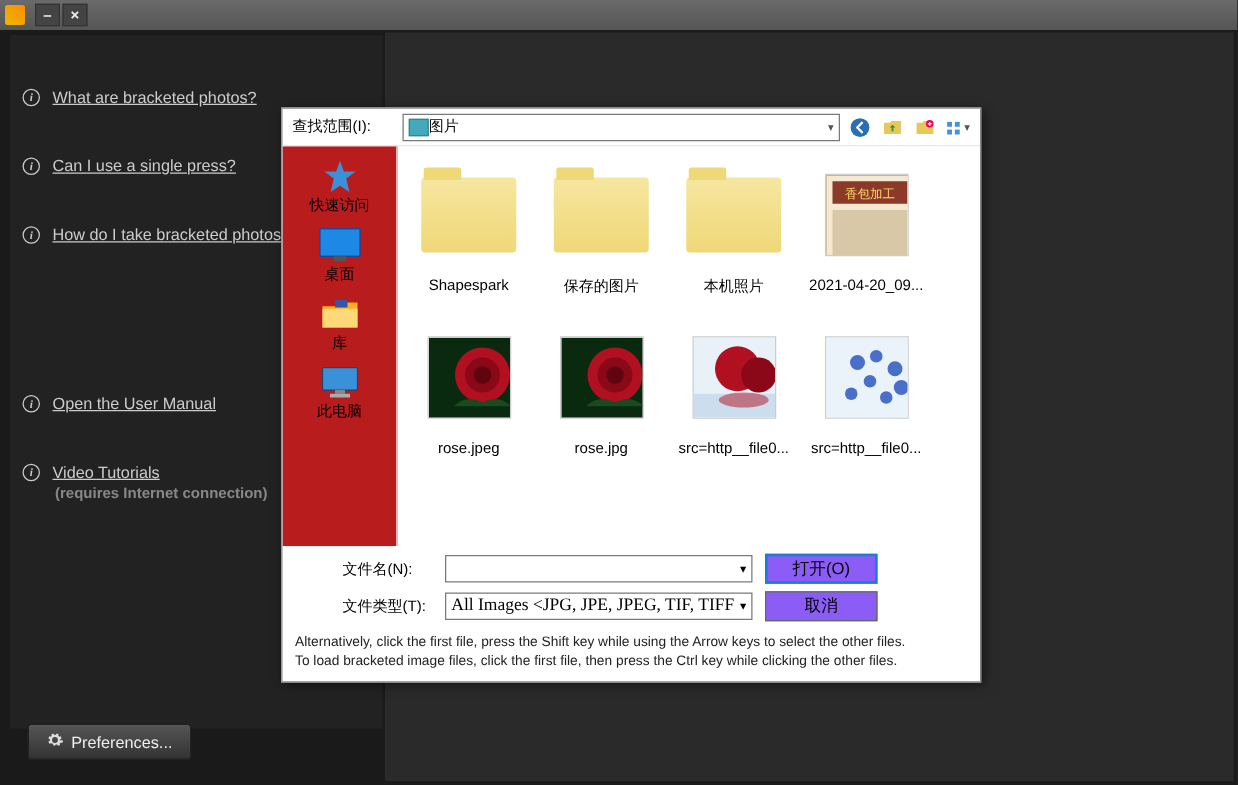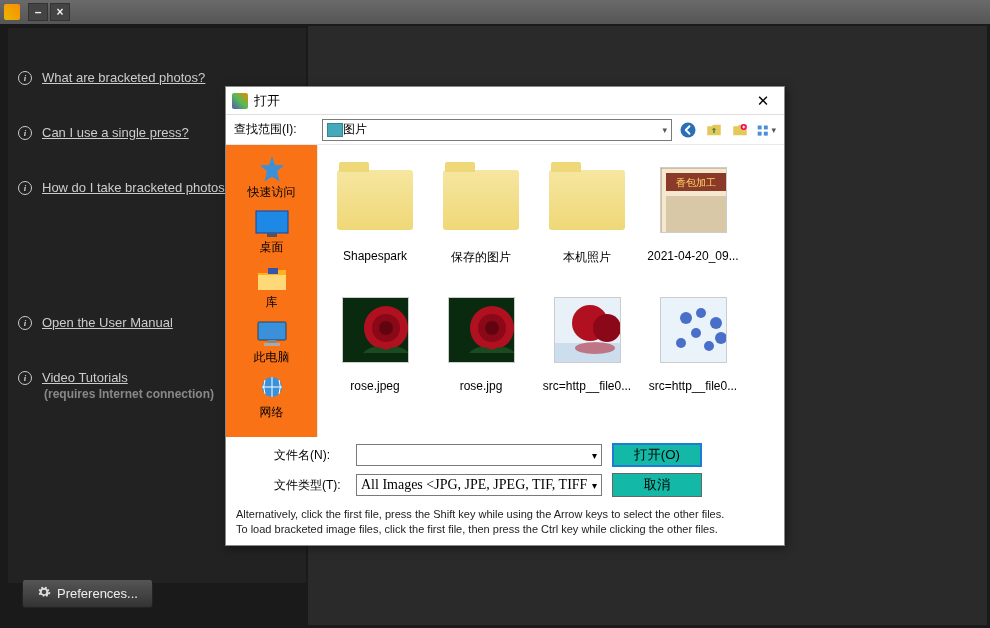--- a/index.html
+++ b/index.html
@@ -29,37 +29,37 @@
 .dlg-titlebar .left { display: flex; align-items: center; gap: 6px;}
 .dlg-titlebar .app-icon { width: 16px; height: 16px; background: linear-gradient(45deg,#55b,#5b5,#e80); border-radius: 2px;}
 .dlg-close { width: 30px; height: 22px; display:flex; align-items:center; justify-content:center; font-size:15px; cursor:pointer;}
 .dlg-toolbar { height: 30px; display: flex; align-items: center; padding: 2px 8px; gap: 6px; font-size: 12px; border-bottom: 1px solid #e8e8e8;}
 .dlg-toolbar .lookin-label { min-width: 82px; }
 .dlg-toolbar .location-combo { flex: 1; height: 22px; border: 1px solid #7a7a7a; display: flex; align-items: center; padding: 0 4px; gap: 0; background: #fff; cursor: pointer;}
 .dlg-toolbar .location-combo .pic-icon { width: 16px; height: 14px; background: #4ab; border: 1px solid #388;}
 .dlg-toolbar .tool-icon { width: 20px; height: 20px; display:flex; align-items:center; justify-content:center; cursor:pointer; font-size: 13px;}
 .back-icon svg, .up-icon svg { display:block; }
 .dlg-body { flex: 1; display: flex; overflow: hidden; }
-.places-bar { width: 92px; background: #f97316; border-right: 1px solid #e8e8e8; display: flex; flex-direction: column; align-items: center; padding-top: 6px; gap: 2px;}
+.places-bar { width: 92px; background: #b91c1c; border-right: 1px solid #e8e8e8; display: flex; flex-direction: column; align-items: center; padding-top: 6px; gap: 2px;}
 .place { width: 80px; display:flex; flex-direction:column; align-items:center; padding: 3px 0; font-size: 12px; cursor:pointer;}
 .place .picon { width: 34px; height: 30px; display:flex; align-items:center; justify-content:center;}
 .file-area { flex:1; overflow:auto; padding: 8px 4px; }
 .file-grid { display: flex; flex-wrap: wrap; gap: 0; }
 .file-item { width: 106px; height: 130px; display:flex; flex-direction:column; align-items:center; justify-content:flex-start; padding-top: 4px; cursor:pointer;}
 .file-item .thumb { width: 86px; height: 86px; display:flex; align-items:center; justify-content:center; margin-bottom: 6px;}
 .file-item .fname { font-size: 12px; text-align:center; max-width: 100px; overflow:hidden; text-overflow: ellipsis; white-space: nowrap;}
 .folder-icon { width: 76px; height: 60px; background: linear-gradient(#f6e6a0,#efd877); border-radius: 3px; position: relative;}
 .folder-icon::before { content:""; position:absolute; left:2px; top:-8px; width:30px; height:10px; background:#efd877; border-radius: 2px 2px 0 0;}
 .photo-thumb { width: 67px; height: 66px; border: 1px solid #ccc; overflow:hidden;}
 .dlg-footer { padding: 6px 10px 0 48px; font-size: 12px; }
 .form-row { display:flex; align-items:center; gap: 10px; margin-bottom: 6px;}
 .form-row .flabel { width: 72px; }
 .form-row .combo { width: 246px; height: 22px; border: 1px solid #7a7a7a; display:flex; align-items:center; justify-content:space-between; padding: 0 4px; background:#fff;}
 .form-row .combo .caret { font-size: 10px;}
-.dlg-btn { width: 90px; height: 24px; border: 1px solid #666; background: #14b8a6; cursor:pointer; }
+.dlg-btn { width: 90px; height: 24px; border: 1px solid #666; background: #8b5cf6; cursor:pointer; }
 .dlg-btn.primary { border: 2px solid #1c7cd6; }
 .hint { font-size: 11px; color: #222; padding: 4px 10px 8px 10px; line-height: 1.35;}
 .chevron { font-size: 9px; color: #555;}
 </style>
 </head>
 <body>
 
 <div class="titlebar">
   <div class="title-icon"></div>
   <div class="winbtn">–</div>
@@ -95,27 +95,20 @@
     <svg width="14" height="14" viewBox="0 0 24 24">
         <path fill="#ddd" d="M12 8a4 4 0 1 0 0 8 4 4 0 0 0 0-8zm9 4l2 1-1 3-2-.5a8 8 0 0 1-1.5 1.5l.5 2-3 1-1-2a8 8 0 0 1-2 0l-1 2-3-1 .5-2A8 8 0 0 1 6 16.5L4 17l-1-3 2-1a8 8 0 0 1 0-2l-2-1 1-3 2 .5A8 8 0 0 1 7.5 6L7 4l3-1 1 2a8 8 0 0 1 2 0l1-2 3 1-.5 2A8 8 0 0 1 18 7.5l2-.5 1 3-2 1a8 8 0 0 1 0 2z"></path>
       </svg>
   </span>
   <span>Preferences...</span>
 </button>
 
 <div class="main-area"></div>
 
 <div class="open-dialog">
-  <div class="dlg-titlebar">
-    <div class="left">
-      <div class="app-icon"></div>
-      <span>打开</span>
-    </div>
-    <div class="dlg-close">✕</div>
-  </div>
   <div class="dlg-toolbar">
     <span class="lookin-label">查找范围(I):</span>
     <div class="location-combo">
       <span class="pic-icon"></span>
       <span style="flex:1">图片</span>
       <span class="chevron">▾</span>
     </div>
     <div class="tool-icon back-icon">
       <svg width="18" height="18" viewBox="0 0 24 24">
           <circle cx="12" cy="12" r="10" fill="#2a6fb5"></circle>
@@ -177,29 +170,20 @@
       </div>
       <div class="place">
         <span class="picon">
             <svg width="34" height="28" viewBox="0 0 34 28">
               <rect x="3" y="2" width="28" height="18" rx="1" fill="#3a90d9" stroke="#246"></rect>
               <rect x="13" y="20" width="8" height="3" fill="#888"></rect>
               <rect x="9" y="23" width="16" height="3" fill="#aaa"></rect>
             </svg>
           </span>
         <span>此电脑</span>
-      </div>
-      <div class="place">
-        <span class="picon">
-            <svg width="32" height="28" viewBox="0 0 32 28">
-              <circle cx="16" cy="12" r="10" fill="#3a90d9"></circle>
-              <path d="M6 12h20M16 2v20M9 5a20 20 0 0 0 0 14M23 5a20 20 0 0 1 0 14" stroke="#fff" stroke-width="1" fill="none"></path>
-            </svg>
-          </span>
-        <span>网络</span>
       </div>
     </div>
     <div class="file-area">
       <div class="file-grid" id="file-grid">
           <div class="file-item">
             <div class="thumb">
               <div class="folder-icon"></div>
             </div>
             <div class="fname">Shapespark</div>
           </div>

